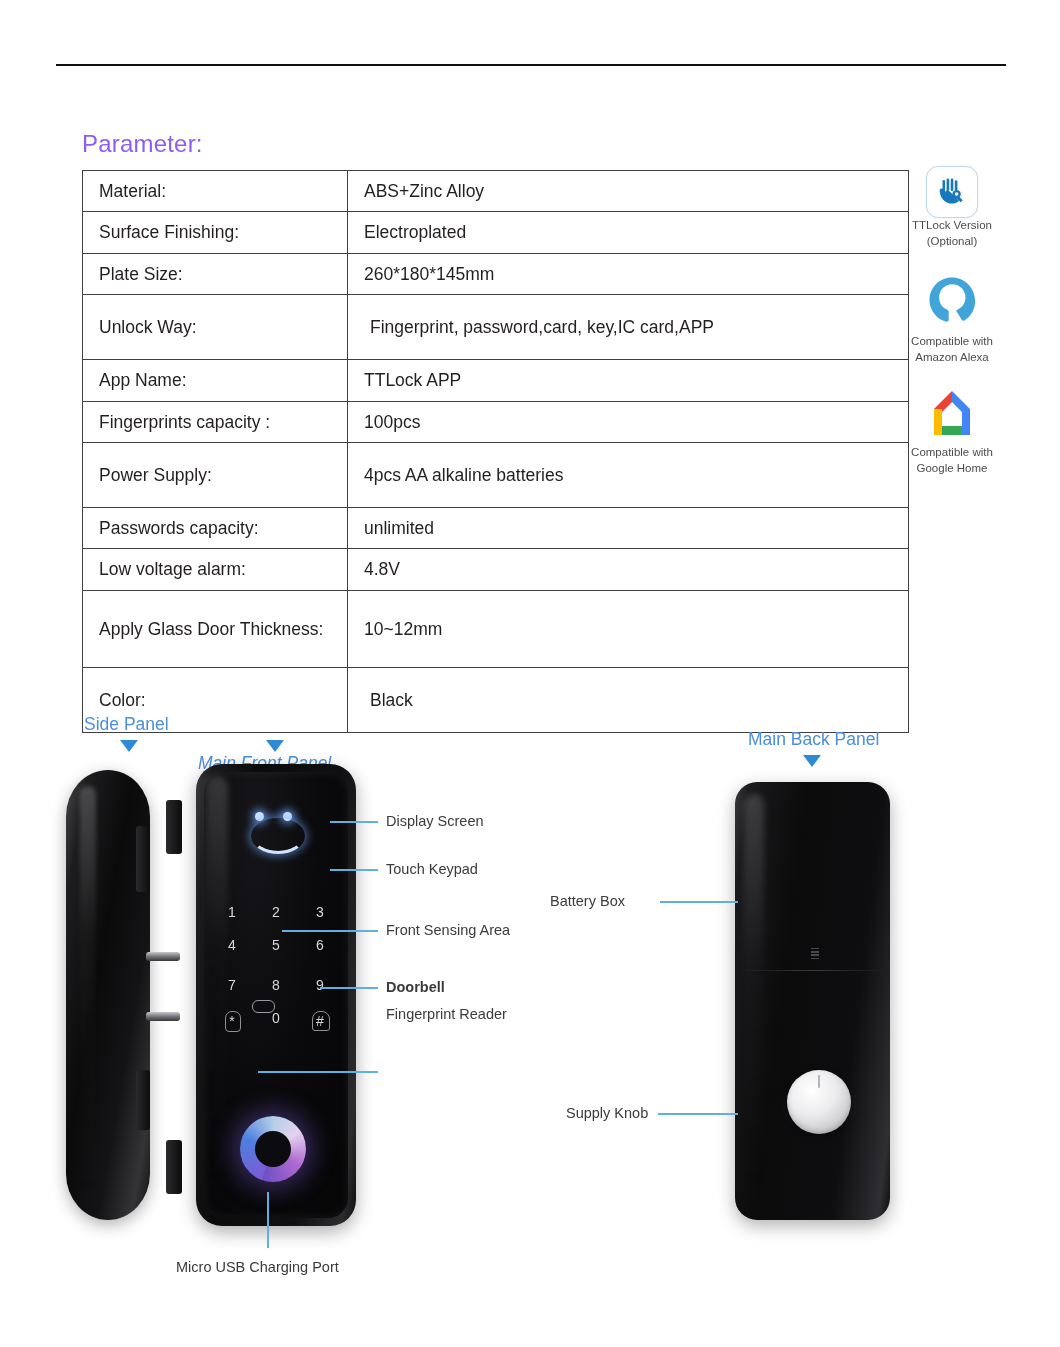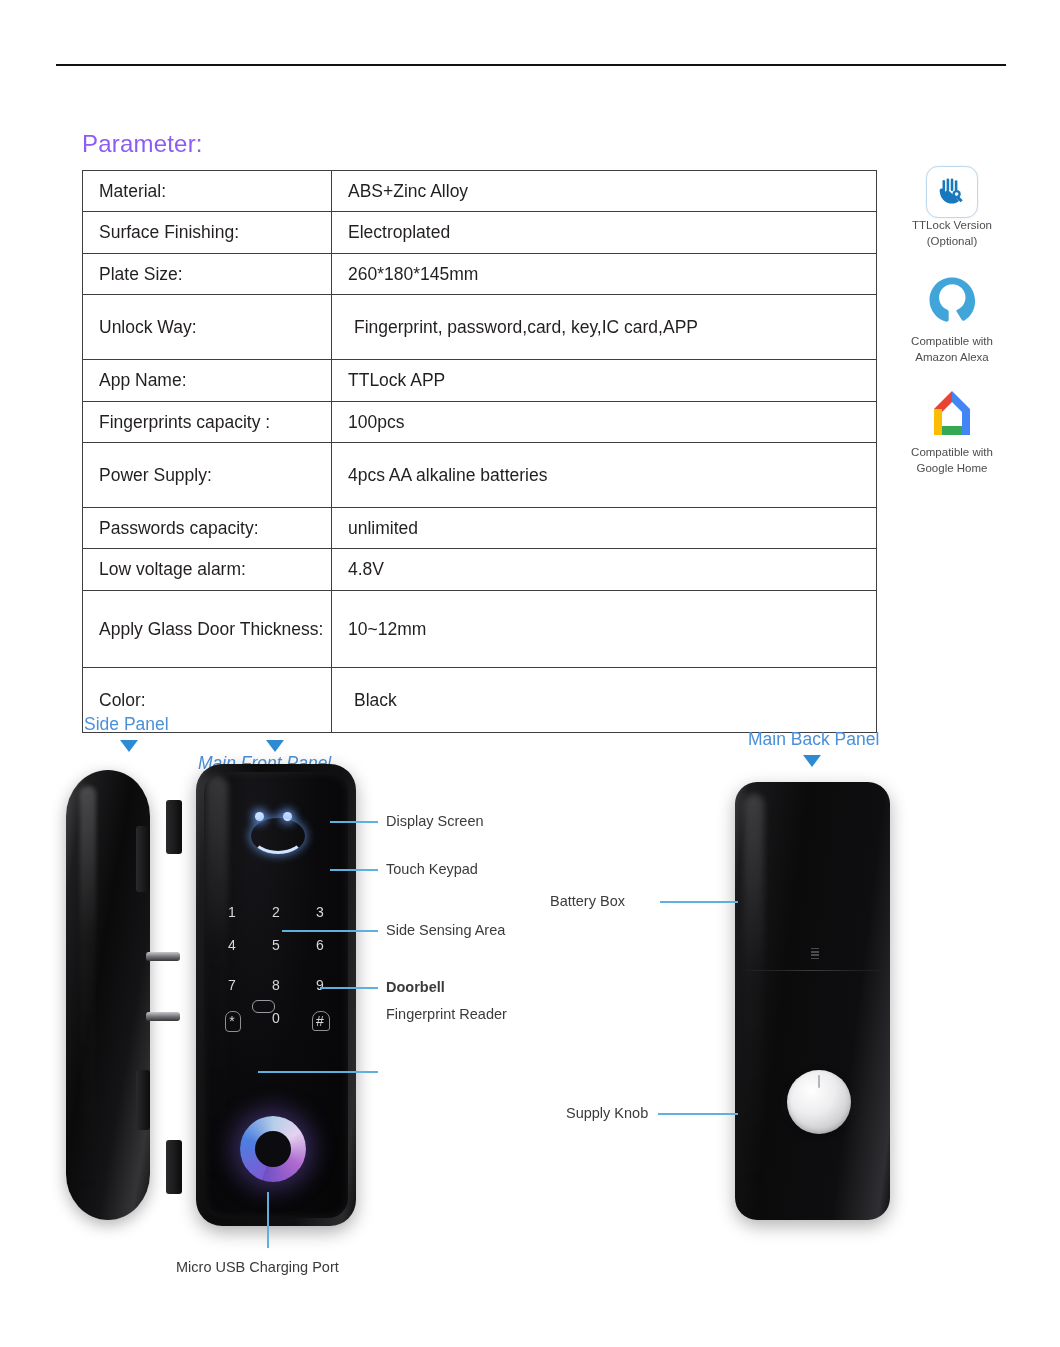--- a/index.html
+++ b/index.html
@@ -41,21 +41,21 @@
     position: absolute;
     left: 82px;
     top: 170px;
     width: 760px;
     border-collapse: collapse;
     table-layout: fixed;
   }
   .spec-table td {
     border: 1.5px solid #3f3f3f;
     font-size: 17.5px;
-    padding: 9px 0 9px 16px;
+    padding: 9px 16px 9px 16px;
     color: #231f20;
     line-height: 1.28;
     vertical-align: middle;
   }
   .spec-table td.k { width: 232px; }
   .spec-table td.v { width: 528px; }
   .spec-table tr.tall td { height: 46px; }
   .spec-table td.v-indent { padding-left: 22px; }
 
   
@@ -491,21 +491,21 @@
   <div class="fp-ring"></div>
 </div>
 
 <div class="leader" style="left:330px; top:821px; width:48px;"></div>
 <div class="callout-label" style="left:386px; top:813px;">Display Screen</div>
 
 <div class="leader" style="left:330px; top:869px; width:48px;"></div>
 <div class="callout-label" style="left:386px; top:861px;">Touch Keypad</div>
 
 <div class="leader" style="left:282px; top:930px; width:96px;"></div>
-<div class="callout-label" style="left:386px; top:922px;">Side Sensing Area</div>
+<div class="callout-label" style="left:386px; top:922px;">Front Sensing Area</div>
 
 <div class="leader" style="left:320px; top:987px; width:58px;"></div>
 <div class="callout-label" style="left:386px; top:979px;font-weight:bold;">Doorbell</div>
 
 <div class="leader" style="left:258px; top:1071px; width:120px;"></div>
 <div class="callout-label" style="left:386px; top:1006px;">Fingerprint Reader</div>
 
 <div class="leader-v" style="left:267px; top:1192px; height:56px;"></div>
 <div class="callout-label" style="left:176px; top:1259px;">Micro USB Charging Port</div>
 

